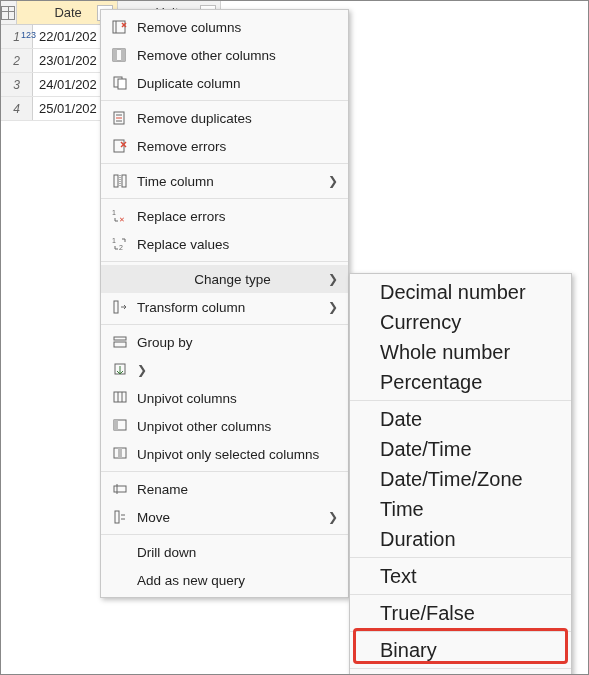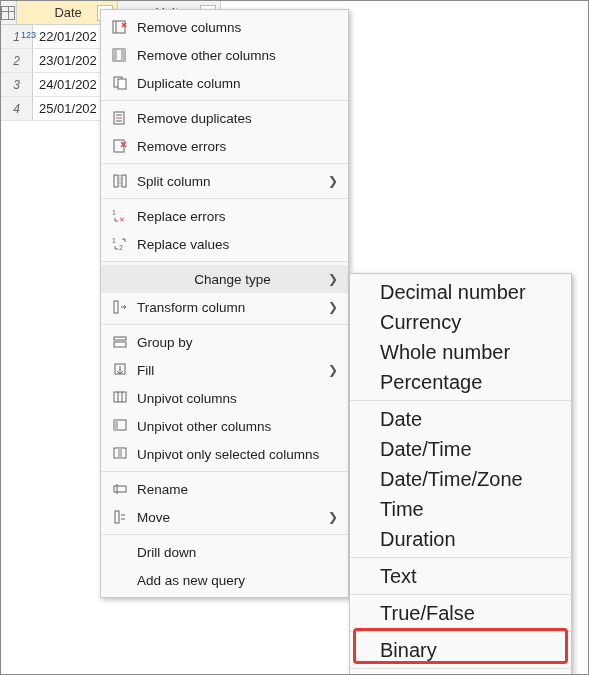--- a/index.html
+++ b/index.html
@@ -239,21 +239,21 @@
   </div>
   <div class="menu-sep"></div>
   <div class="menu-item">
     <span class="menu-icon">
         <svg viewBox="0 0 16 16">
           <rect x="2" y="2" width="4" height="12" fill="none" stroke="#666"></rect>
           <rect x="10" y="2" width="4" height="12" fill="none" stroke="#666"></rect>
           <line x1="8" y1="2" x2="8" y2="14" stroke="#666" stroke-dasharray="1 1"></line>
         </svg>
       </span>
-    <span class="menu-label">Split column</span>
+    <span class="menu-label">Time column</span>
     <span class="menu-chevron">❯</span>
   </div>
   <div class="menu-sep"></div>
   <div class="menu-item">
     <span class="menu-icon">
         <svg viewBox="0 0 16 16">
           <text x="0" y="7" font-size="7" fill="#666">1</text>
           <text x="7" y="14" font-size="7" fill="#d94a38">✕</text>
           <path d="M3 10 L3 13 L6 13" fill="none" stroke="#666"></path>
         </svg>
@@ -297,21 +297,20 @@
       </span>
     <span class="menu-label">Group by</span>
   </div>
   <div class="menu-item">
     <span class="menu-icon">
         <svg viewBox="0 0 16 16">
           <rect x="3" y="2" width="10" height="10" fill="none" stroke="#666"></rect>
           <path d="M8 4 L8 12 M5 9 L8 12 L11 9" fill="none" stroke="#3a7a3a"></path>
         </svg>
       </span>
-    <span class="menu-label">Fill</span>
     <span class="menu-chevron">❯</span>
   </div>
   <div class="menu-item">
     <span class="menu-icon">
         <svg viewBox="0 0 16 16">
           <rect x="2" y="2" width="12" height="10" fill="none" stroke="#666"></rect>
           <line x1="6" y1="2" x2="6" y2="12" stroke="#666"></line>
           <line x1="10" y1="2" x2="10" y2="12" stroke="#666"></line>
         </svg>
       </span>

